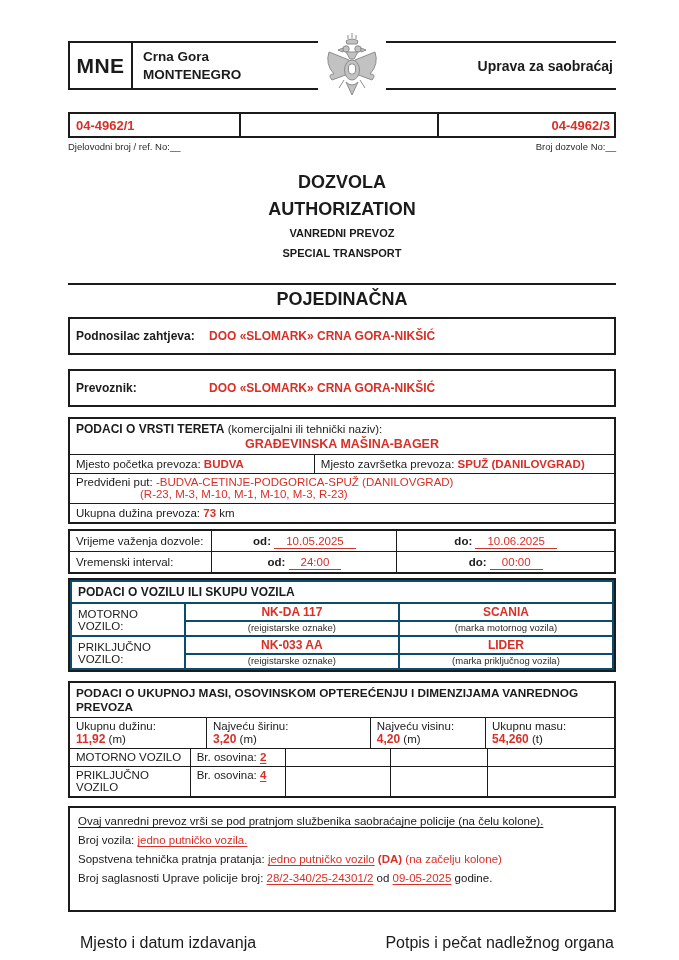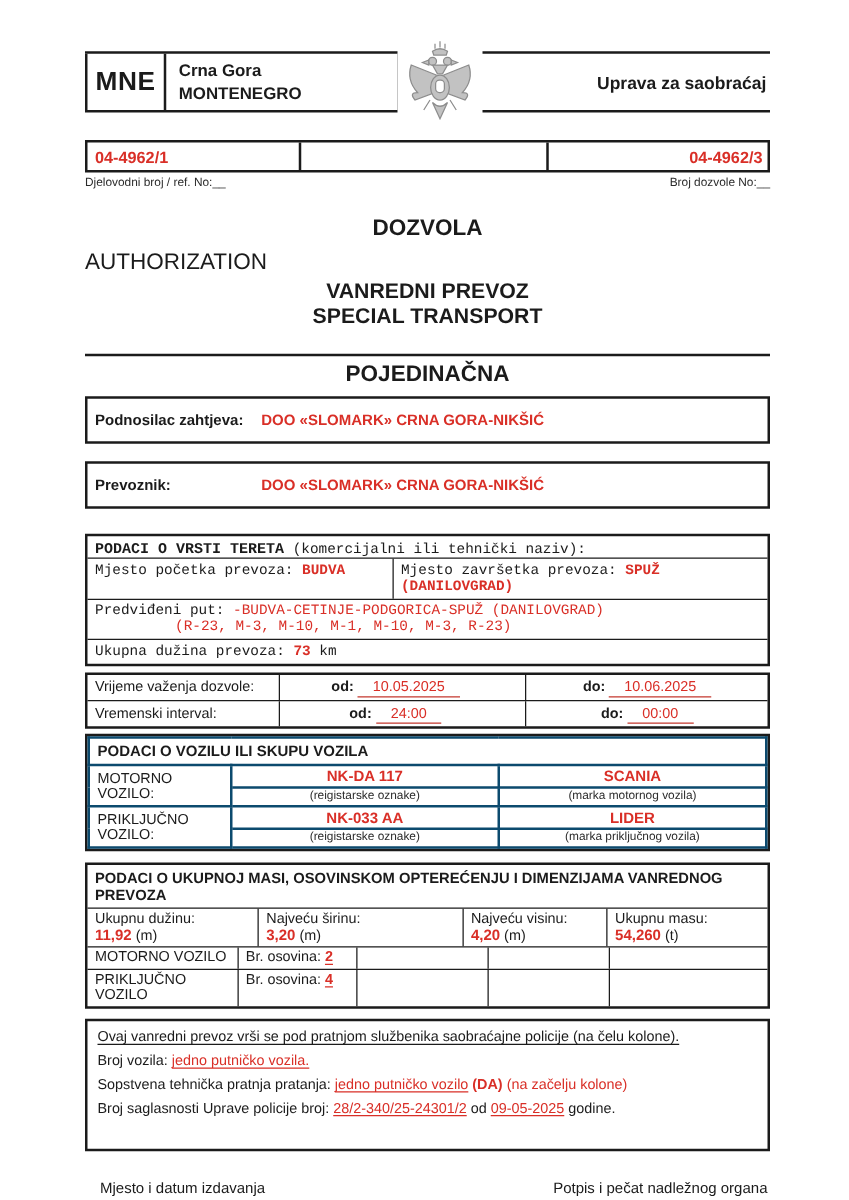--- a/index.html
+++ b/index.html
@@ -21,50 +21,50 @@
   
   .ref-table{margin-top:22px;display:flex;border:2px solid #1b1b1b;height:22px;align-items:stretch;}
   .ref-c1{width:30%;display:flex;align-items:center;padding-left:6px;}
   .ref-c2{width:36%;border-left:2px solid #1b1b1b;border-right:2px solid #1b1b1b;}
   .ref-c3{flex:1;display:flex;align-items:center;justify-content:flex-end;padding-right:4px;}
   .red-num{color:#d92f27;font-weight:bold;font-size:13px;}
   .sub-labels{display:flex;justify-content:space-between;font-size:9.5px;margin-top:3px;color:#2b2b2b;}
 
   
   .t-main{margin-top:17px;text-align:center;font-weight:bold;font-size:18px;line-height:27px;}
-  .t-main2{text-align:left;font-weight:normal;font-size:18px;line-height:27px;}
-  .t-sub{text-align:center;font-weight:bold;font-size:17px;line-height:20px;}
+  .t-main2{text-align:center;font-weight:bold;font-size:18px;line-height:27px;}
+  .t-sub{text-align:center;font-weight:bold;font-size:11px;line-height:20px;}
   .divider{margin-top:20px;border-top:2px solid #1b1b1b;}
   .ptype{text-align:center;font-weight:bold;font-size:18px;margin-top:4px;}
 
   
   .box{border:2px solid #1b1b1b;box-sizing:border-box;}
   .party{margin-top:7px;padding:10px 6px;display:flex;font-size:12px;align-items:baseline;}
   .party .flabel{font-weight:bold;width:133px;flex:none;}
   .red-val{color:#d92f27;font-weight:bold;}
   .mt14{margin-top:14px;}
 
   
-  .cargo{margin-top:20px;font-size:11.5px;font-family:Liberation Mono, monospace;}
+  .cargo{margin-top:10px;font-size:11.5px;}
   .crow{border-top:1px solid #1b1b1b;}
   .crow.first{border-top:none;}
   .cargo-title{padding:3px 6px 0;}
   .cargo-title b{font-size:12px;}
   .cargo-name{text-align:center;color:#d92f27;font-weight:bold;font-size:12.5px;padding:1px 0 3px;}
   .csplit{display:flex;}
   .c-left{width:45%;padding:3px 6px;border-right:1px solid #1b1b1b;box-sizing:border-box;}
   .c-right{flex:1;padding:3px 6px;}
   .route{padding:2px 6px 3px;}
   .route-roads{margin-left:64px;color:#d92f27;}
   .dist{padding:3px 6px;}
   .red-plain{color:#d92f27;}
 
   
   .validity{margin-top:5px;font-size:11.5px;}
-  .vrow{display:flex;gap:12px;}
+  .vrow{display:flex;}
   .vrow + .vrow{border-top:1px solid #1b1b1b;}
   .v1{width:26%;padding:4px 6px;box-sizing:border-box;}
   .v2{width:34%;border-left:1px solid #1b1b1b;text-align:center;padding:4px 0;box-sizing:border-box;}
   .v3{flex:1;border-left:1px solid #1b1b1b;text-align:center;padding:4px 0;box-sizing:border-box;}
   .odlbl{font-weight:bold;}
   .uval{color:#d92f27;border-bottom:1px solid #c5382f;padding:0 12px 1px;}
 
   
   .veh{margin-top:4px;border-collapse:collapse;width:100%;font-size:11.5px;}
   .veh-wrap{margin-top:4px;border:2px solid #1b1b1b;}
@@ -87,21 +87,21 @@
   .arow .mcell{padding:2px 6px 3px;}
   .axle-num{color:#d92f27;font-weight:bold;text-decoration:underline;text-underline-offset:2px;}
 
   
   .escort{margin-top:8px;padding:4px 8px 22px;font-size:11.5px;line-height:1.65;}
   .u-black{text-decoration:underline;text-underline-offset:2px;}
   .u-red{color:#d92f27;text-decoration:underline;text-underline-offset:2px;}
   .da{color:#d92f27;font-weight:bold;}
 
   
-  .footer-row{margin-top:22px;display:flex;justify-content:space-between;font-size:12px;padding:0 2px 0 12px;}
+  .footer-row{margin-top:22px;display:flex;justify-content:space-between;font-size:16px;padding:0 2px 0 12px;}
   .issue-line{margin-top:14px;font-size:12px;padding-left:12px;}
 </style>
 </head>
 <body>
 
 <div class="doc">
 
   <div class="header-band">
     <div class="mne-box">
       <div class="mne-code">MNE</div>
@@ -162,20 +162,21 @@
     <span class="flabel">Prevoznik:</span>
     <span class="red-val">DOO «SLOMARK» CRNA GORA-NIKŠIĆ</span>
   </div>
 
   <div class="box cargo">
     <div class="crow first">
       <div class="cargo-title">
         <b>PODACI O VRSTI TERETA</b>
         <span>(komercijalni ili tehnički naziv):</span>
       </div>
+      <div class="cargo-name">GRAĐEVINSKA MAŠINA-BAGER</div>
     </div>
     <div class="crow csplit">
       <div class="c-left">
         <span>Mjesto početka prevoza:</span>
         <span class="red-val">BUDVA</span>
       </div>
       <div class="c-right">
         <span>Mjesto završetka prevoza:</span>
         <span class="red-val">SPUŽ (DANILOVGRAD)</span>
       </div>

